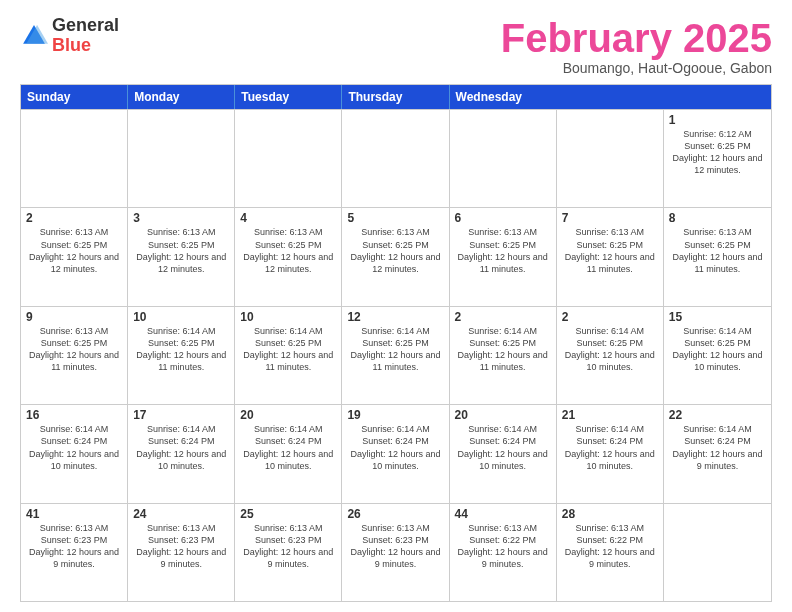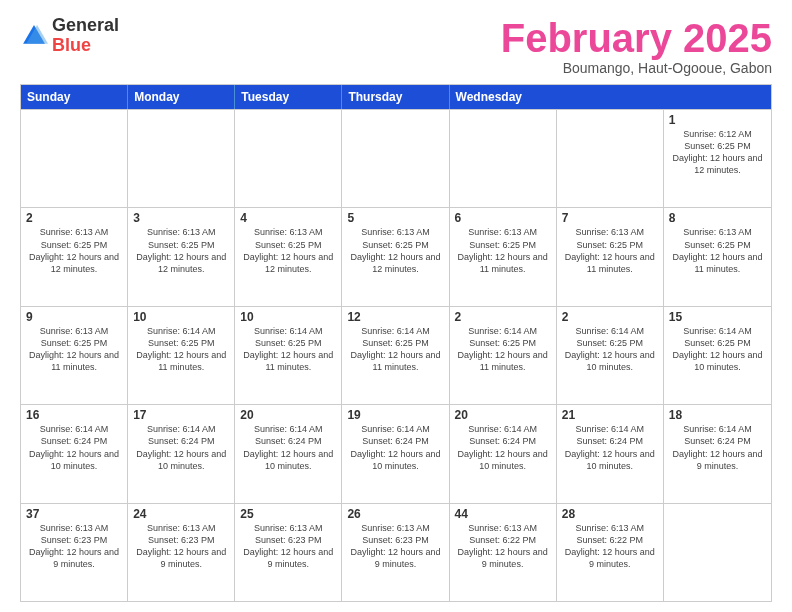--- a/index.html
+++ b/index.html
@@ -270,29 +270,29 @@
 Sunset: 6:24 PM
 Daylight: 12 hours and 10 minutes.</div>
           </div>
           <div class="cal-cell">
             <span class="day-num">21</span>
             <div class="day-info" style="white-space: pre-line;">Sunrise: 6:14 AM
 Sunset: 6:24 PM
 Daylight: 12 hours and 10 minutes.</div>
           </div>
           <div class="cal-cell">
-            <span class="day-num">18</span>
+            <span class="day-num">22</span>
             <div class="day-info" style="white-space: pre-line;">Sunrise: 6:14 AM
 Sunset: 6:24 PM
 Daylight: 12 hours and 9 minutes.</div>
           </div>
         </div>
         <div class="cal-row">
           <div class="cal-cell">
-            <span class="day-num">37</span>
+            <span class="day-num">41</span>
             <div class="day-info" style="white-space: pre-line;">Sunrise: 6:13 AM
 Sunset: 6:23 PM
 Daylight: 12 hours and 9 minutes.</div>
           </div>
           <div class="cal-cell">
             <span class="day-num">24</span>
             <div class="day-info" style="white-space: pre-line;">Sunrise: 6:13 AM
 Sunset: 6:23 PM
 Daylight: 12 hours and 9 minutes.</div>
           </div>

